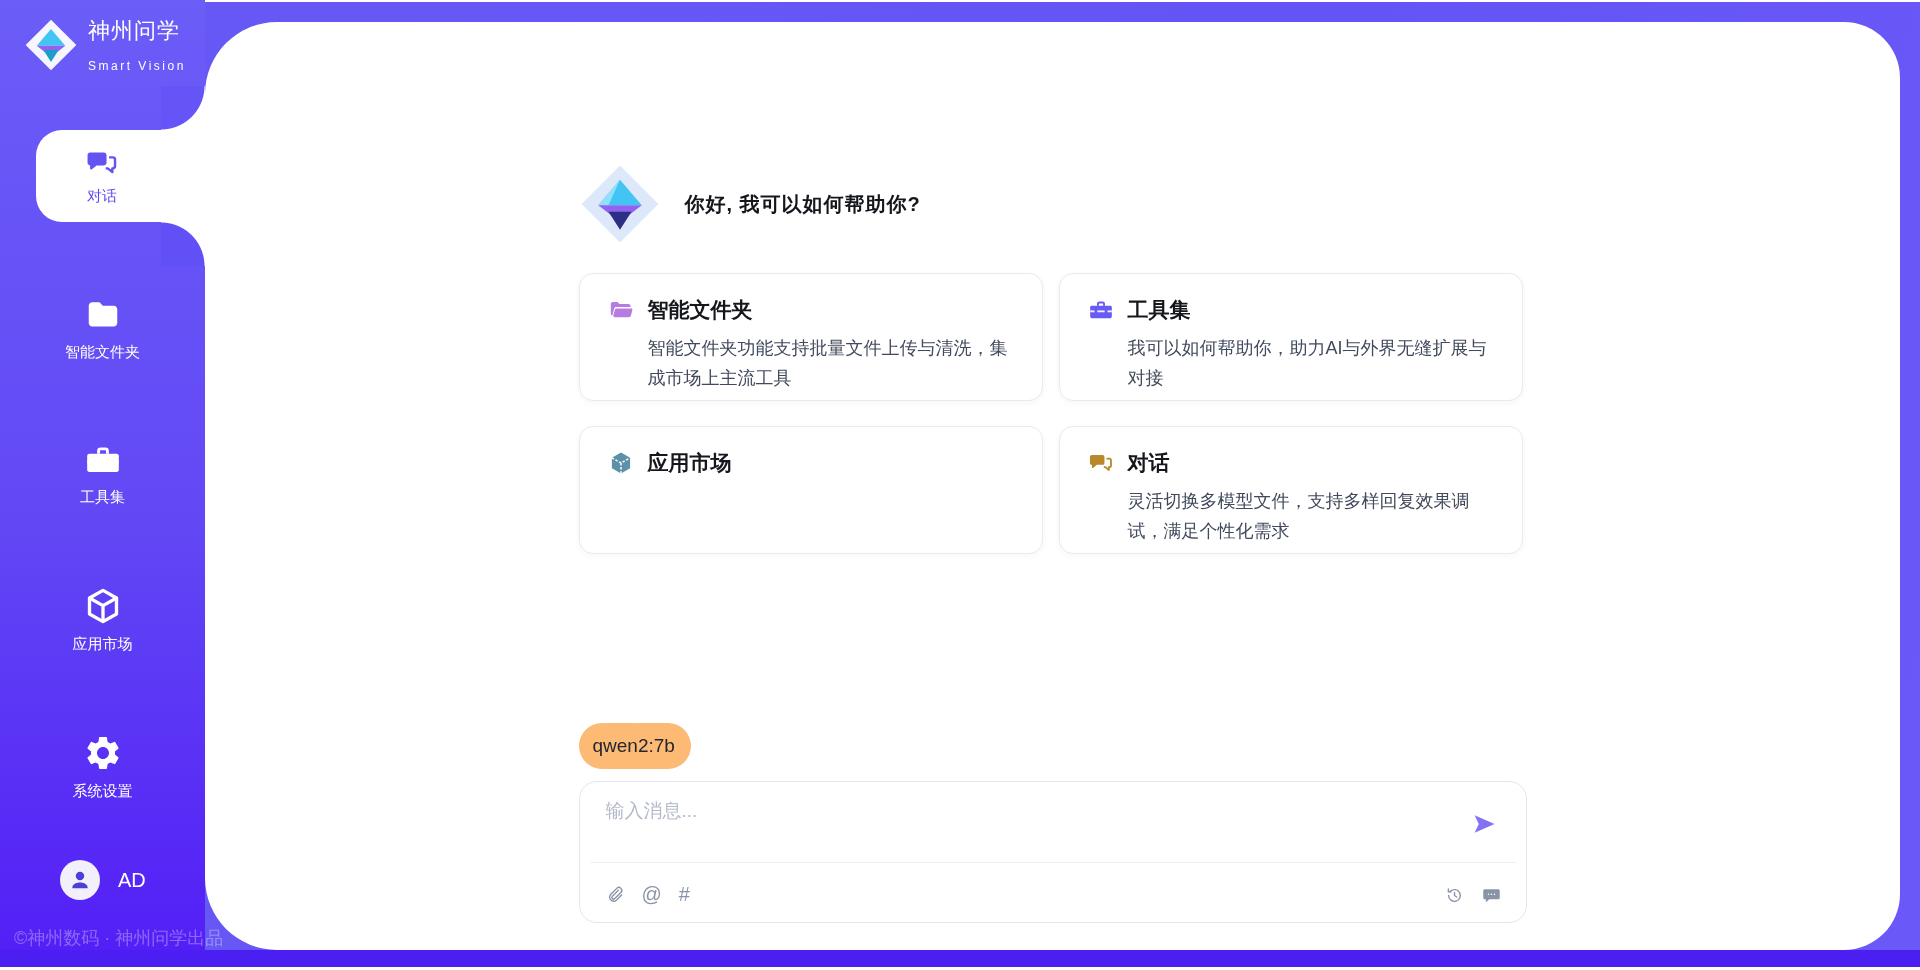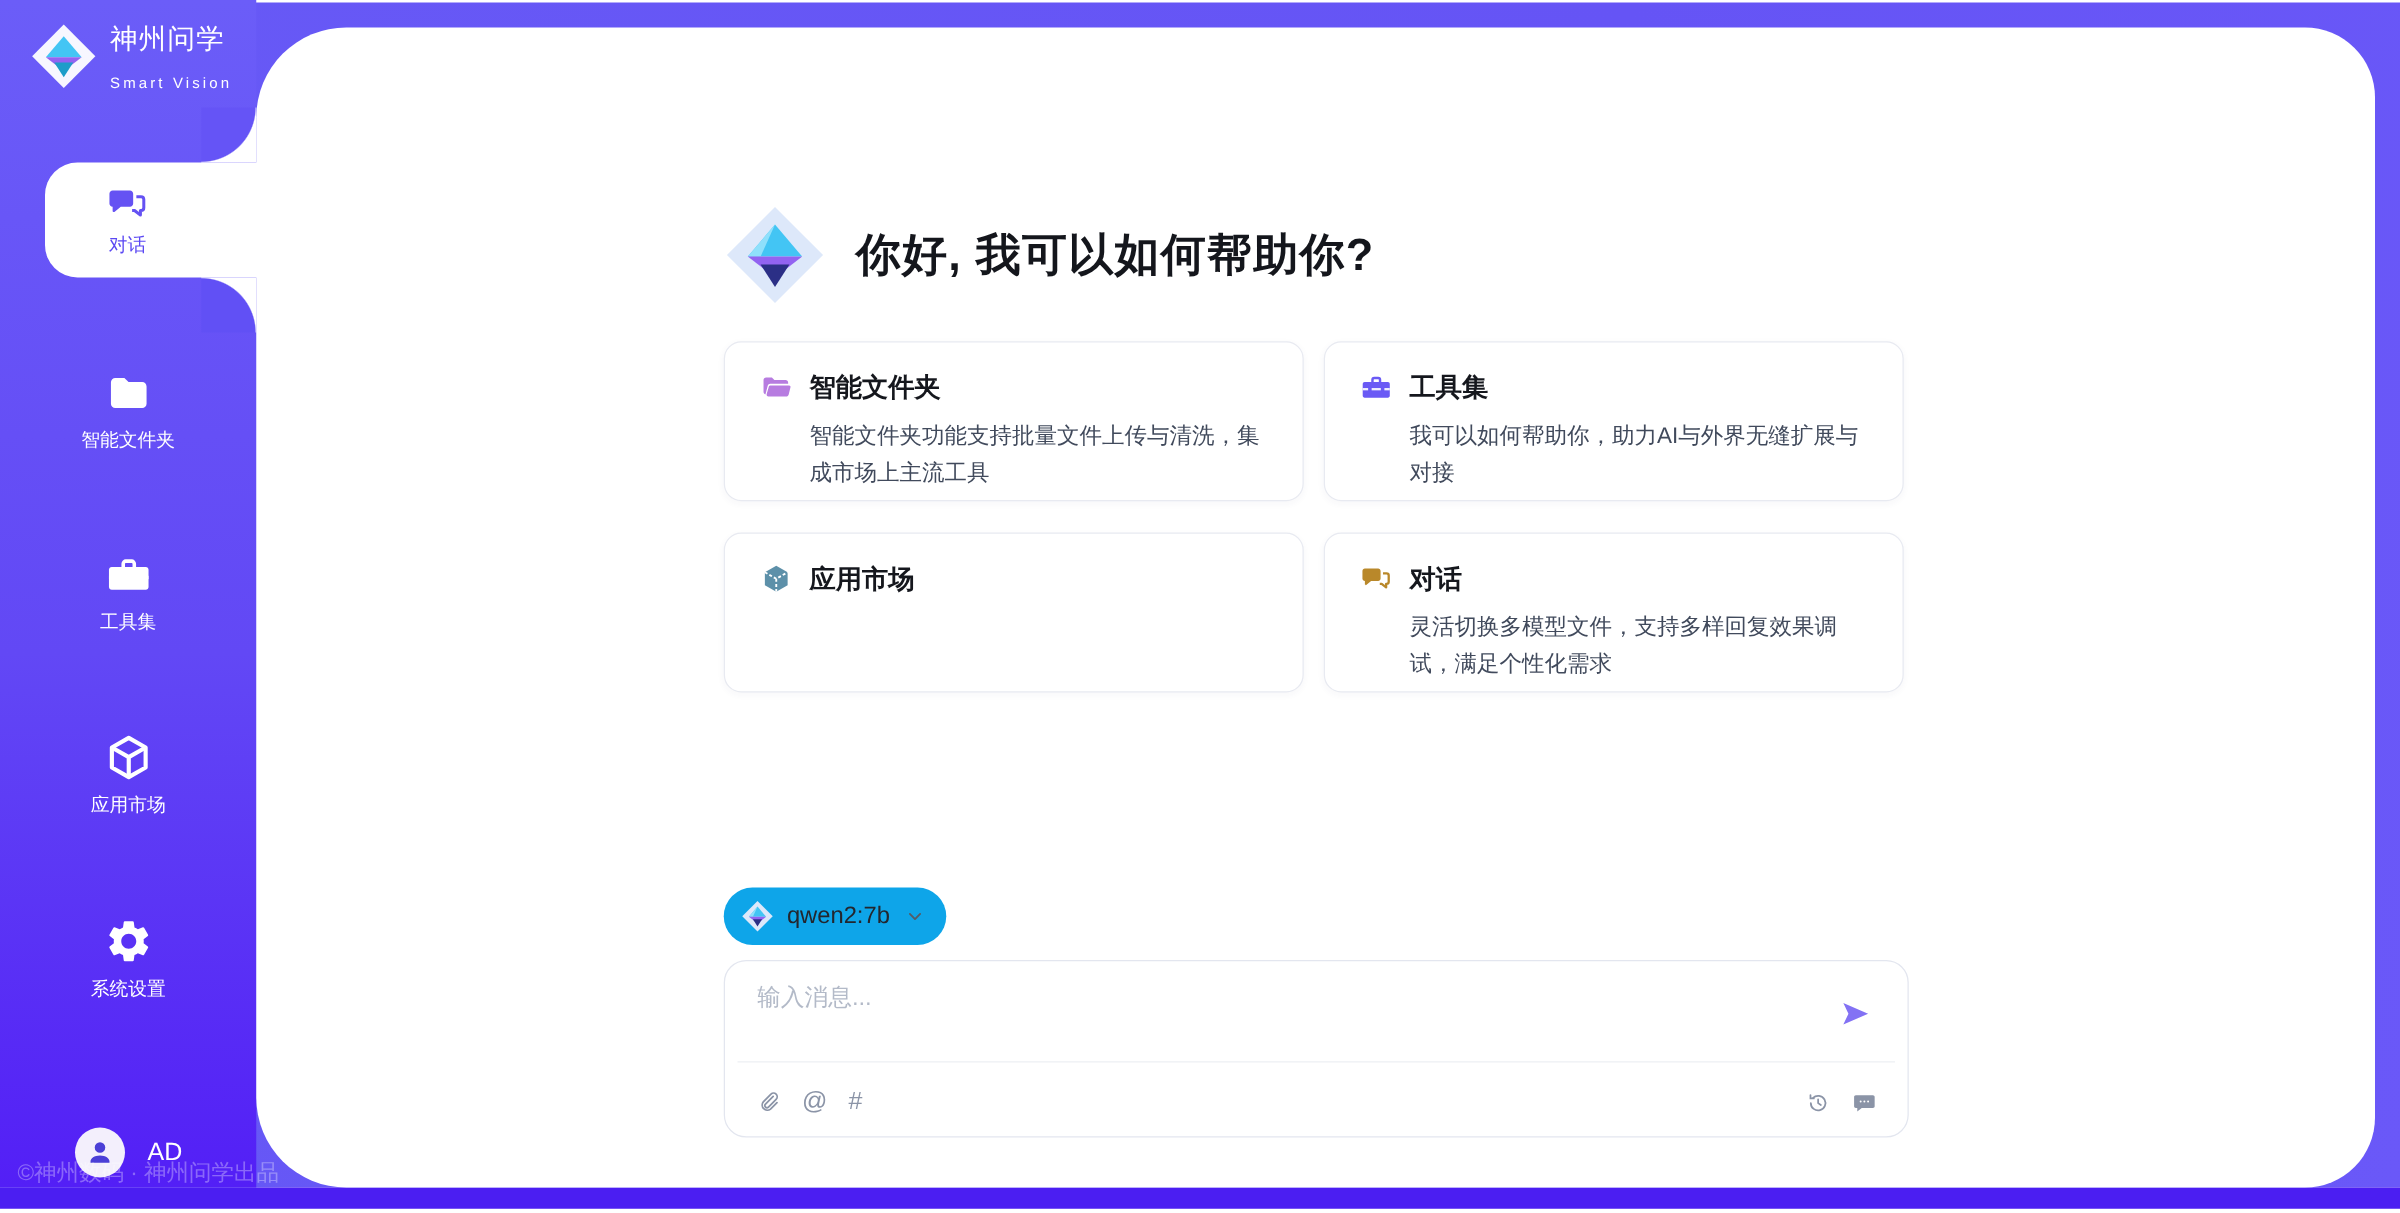--- a/index.html
+++ b/index.html
@@ -30,51 +30,51 @@
   .fillet.bot { top:222px; background:radial-gradient(circle at bottom left,#6150f5 43px,#ffffff 44px); }
   .tab-active .nav-label { color:#5b48f3; }
   .tab-active svg { color:#6552f3; }
 
   .nav-item { position:absolute; left:0; width:205px; display:flex; flex-direction:column;
     align-items:center; gap:9px; cursor:pointer; }
   .nav-item svg { color:#fff; }
   .nav-label { font-size:15px; color:#fff; }
   .nav-1 { top:296px; } .nav-2 { top:441px; } .nav-3 { top:586px; } .nav-4 { top:733px; }
 
-  .user-row { position:absolute; left:60px; top:902px; display:flex; align-items:center; gap:18px; cursor:pointer; }
+  .user-row { position:absolute; left:60px; top:860px; display:flex; align-items:center; gap:18px; cursor:pointer; }
   .avatar { width:40px; height:40px; border-radius:50%; background:#f3effc; display:flex;
     align-items:center; justify-content:center; }
   .avatar svg { color:#4b3fd6; }
   .user-name { color:#fff; font-size:20px; }
   .side-footer { position:absolute; left:14px; top:926px; font-size:18px; color:rgba(255,255,255,.32); white-space:nowrap; }
 
   
   .panel { position:absolute; left:205px; top:22px; right:20px; bottom:20px; background:#fff;
     border-radius:72px 56px 56px 72px; display:flex; flex-direction:column; align-items:center; }
   .content { width:948px; display:flex; flex-direction:column; }
 
   .hero { margin-top:141px; display:flex; align-items:center; gap:24px; }
   .hero-logo { width:82px; height:82px; }
-  .hero-title { font-size:36px; font-weight:700; color:#14161c; letter-spacing:1px; }
+  .hero-title { font-size:20px; font-weight:700; color:#14161c; letter-spacing:1px; }
 
   .cards { margin-top:28px; display:grid; grid-template-columns:464px 464px; gap:25px 16px; }
   .card { height:128px; background:#fff; border:1px solid #e8eaf1; border-radius:14px;
     padding:22px 24px 0 28px; box-shadow:0 2px 6px rgba(40,40,90,.04); cursor:pointer; }
   .card-head { display:flex; align-items:center; gap:14px; }
   .card-head svg { width:26px; height:26px; }
   .card-title { font-size:21px; font-weight:700; color:#15171d; }
   .card-desc { margin:9px 0 0 40px; font-size:18px; color:#414a5c; line-height:30px; }
   .card:nth-child(1) .card-head svg { color:#b77ce0; }
   .card:nth-child(2) .card-head svg { color:#6a5af5; }
   .card:nth-child(3) .card-head svg { color:#5d90a9; }
   .card:nth-child(4) .card-head svg { color:#b9882a; }
 
   .model-row { margin-top:156px; }
   .model-pill { display:inline-flex; align-items:center; gap:11px; height:46px; padding:0 16px 0 14px;
-    background:#0ea5e9; border-radius:23px; cursor:pointer; }
+    background:#fdba74; border-radius:23px; cursor:pointer;flex-direction:column; }
   .model-pill .gem { width:26px; height:26px; }
   .model-name { font-size:19px; color:#23262e; }
   .model-pill svg.chev { color:#555b66; }
 
   .composer { margin-top:12px; height:142px; border:1.5px solid #e3e6ef; border-radius:18px;
     position:relative; background:#fff; margin-bottom:40px; }
   .composer textarea { position:absolute; left:26px; top:16px; width:860px; height:56px; border:none;
     outline:none; resize:none; font-size:19px; color:#2a2f3a; font-family:inherit; background:transparent; }
   .composer textarea::placeholder { color:#b3bac8; }
   .send-btn { position:absolute; right:28px; top:28px; width:28px; height:28px; border:none;

